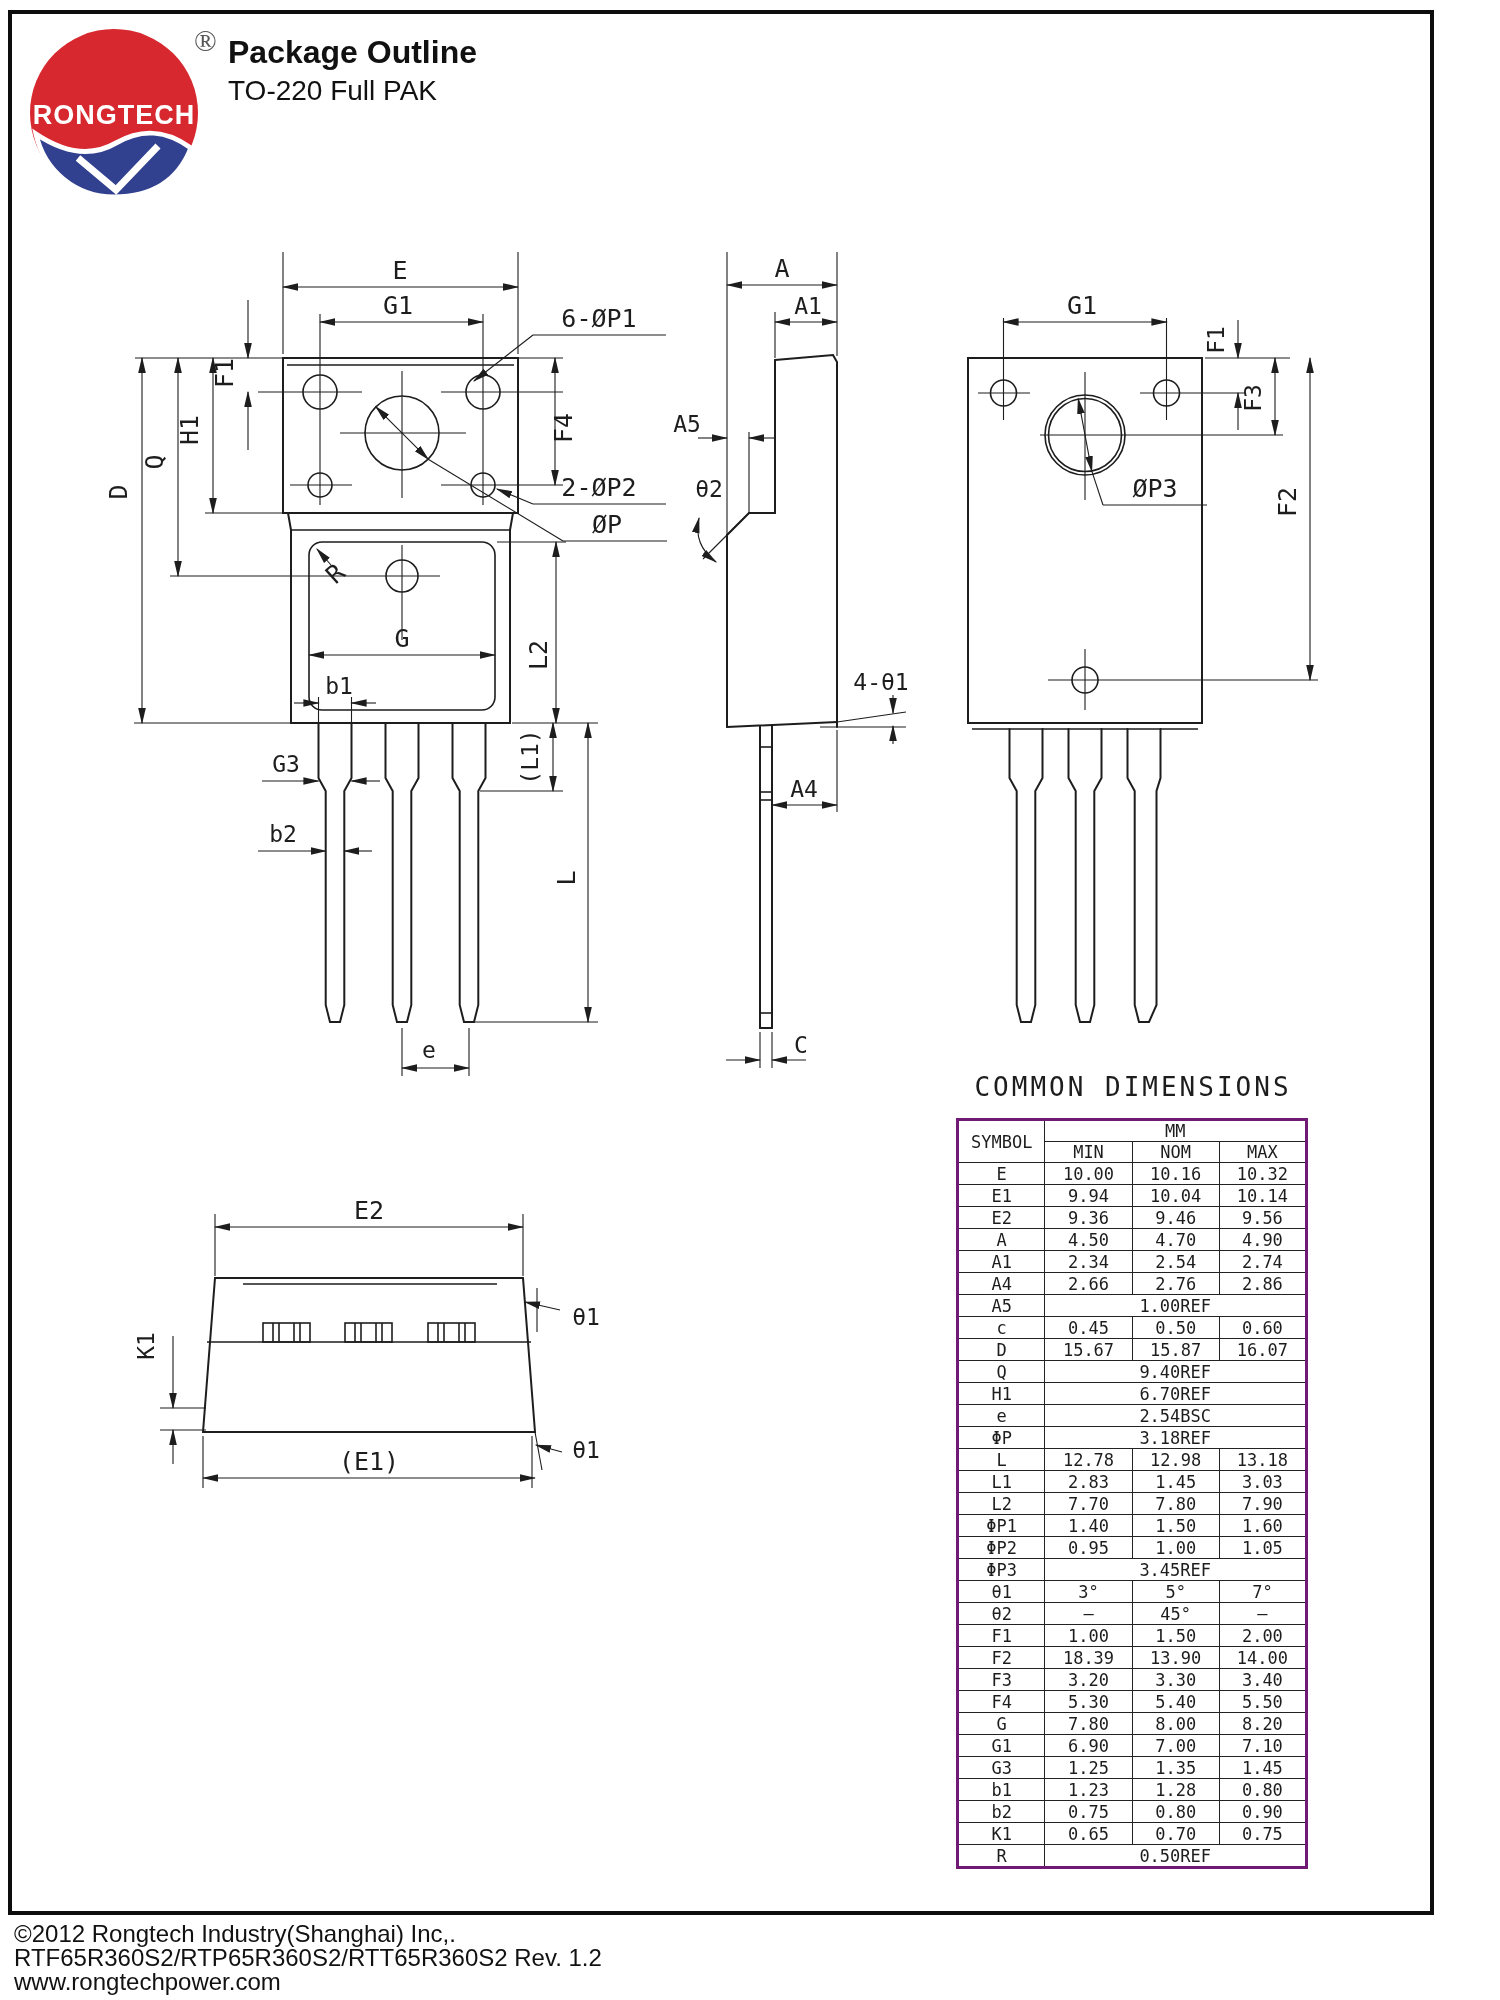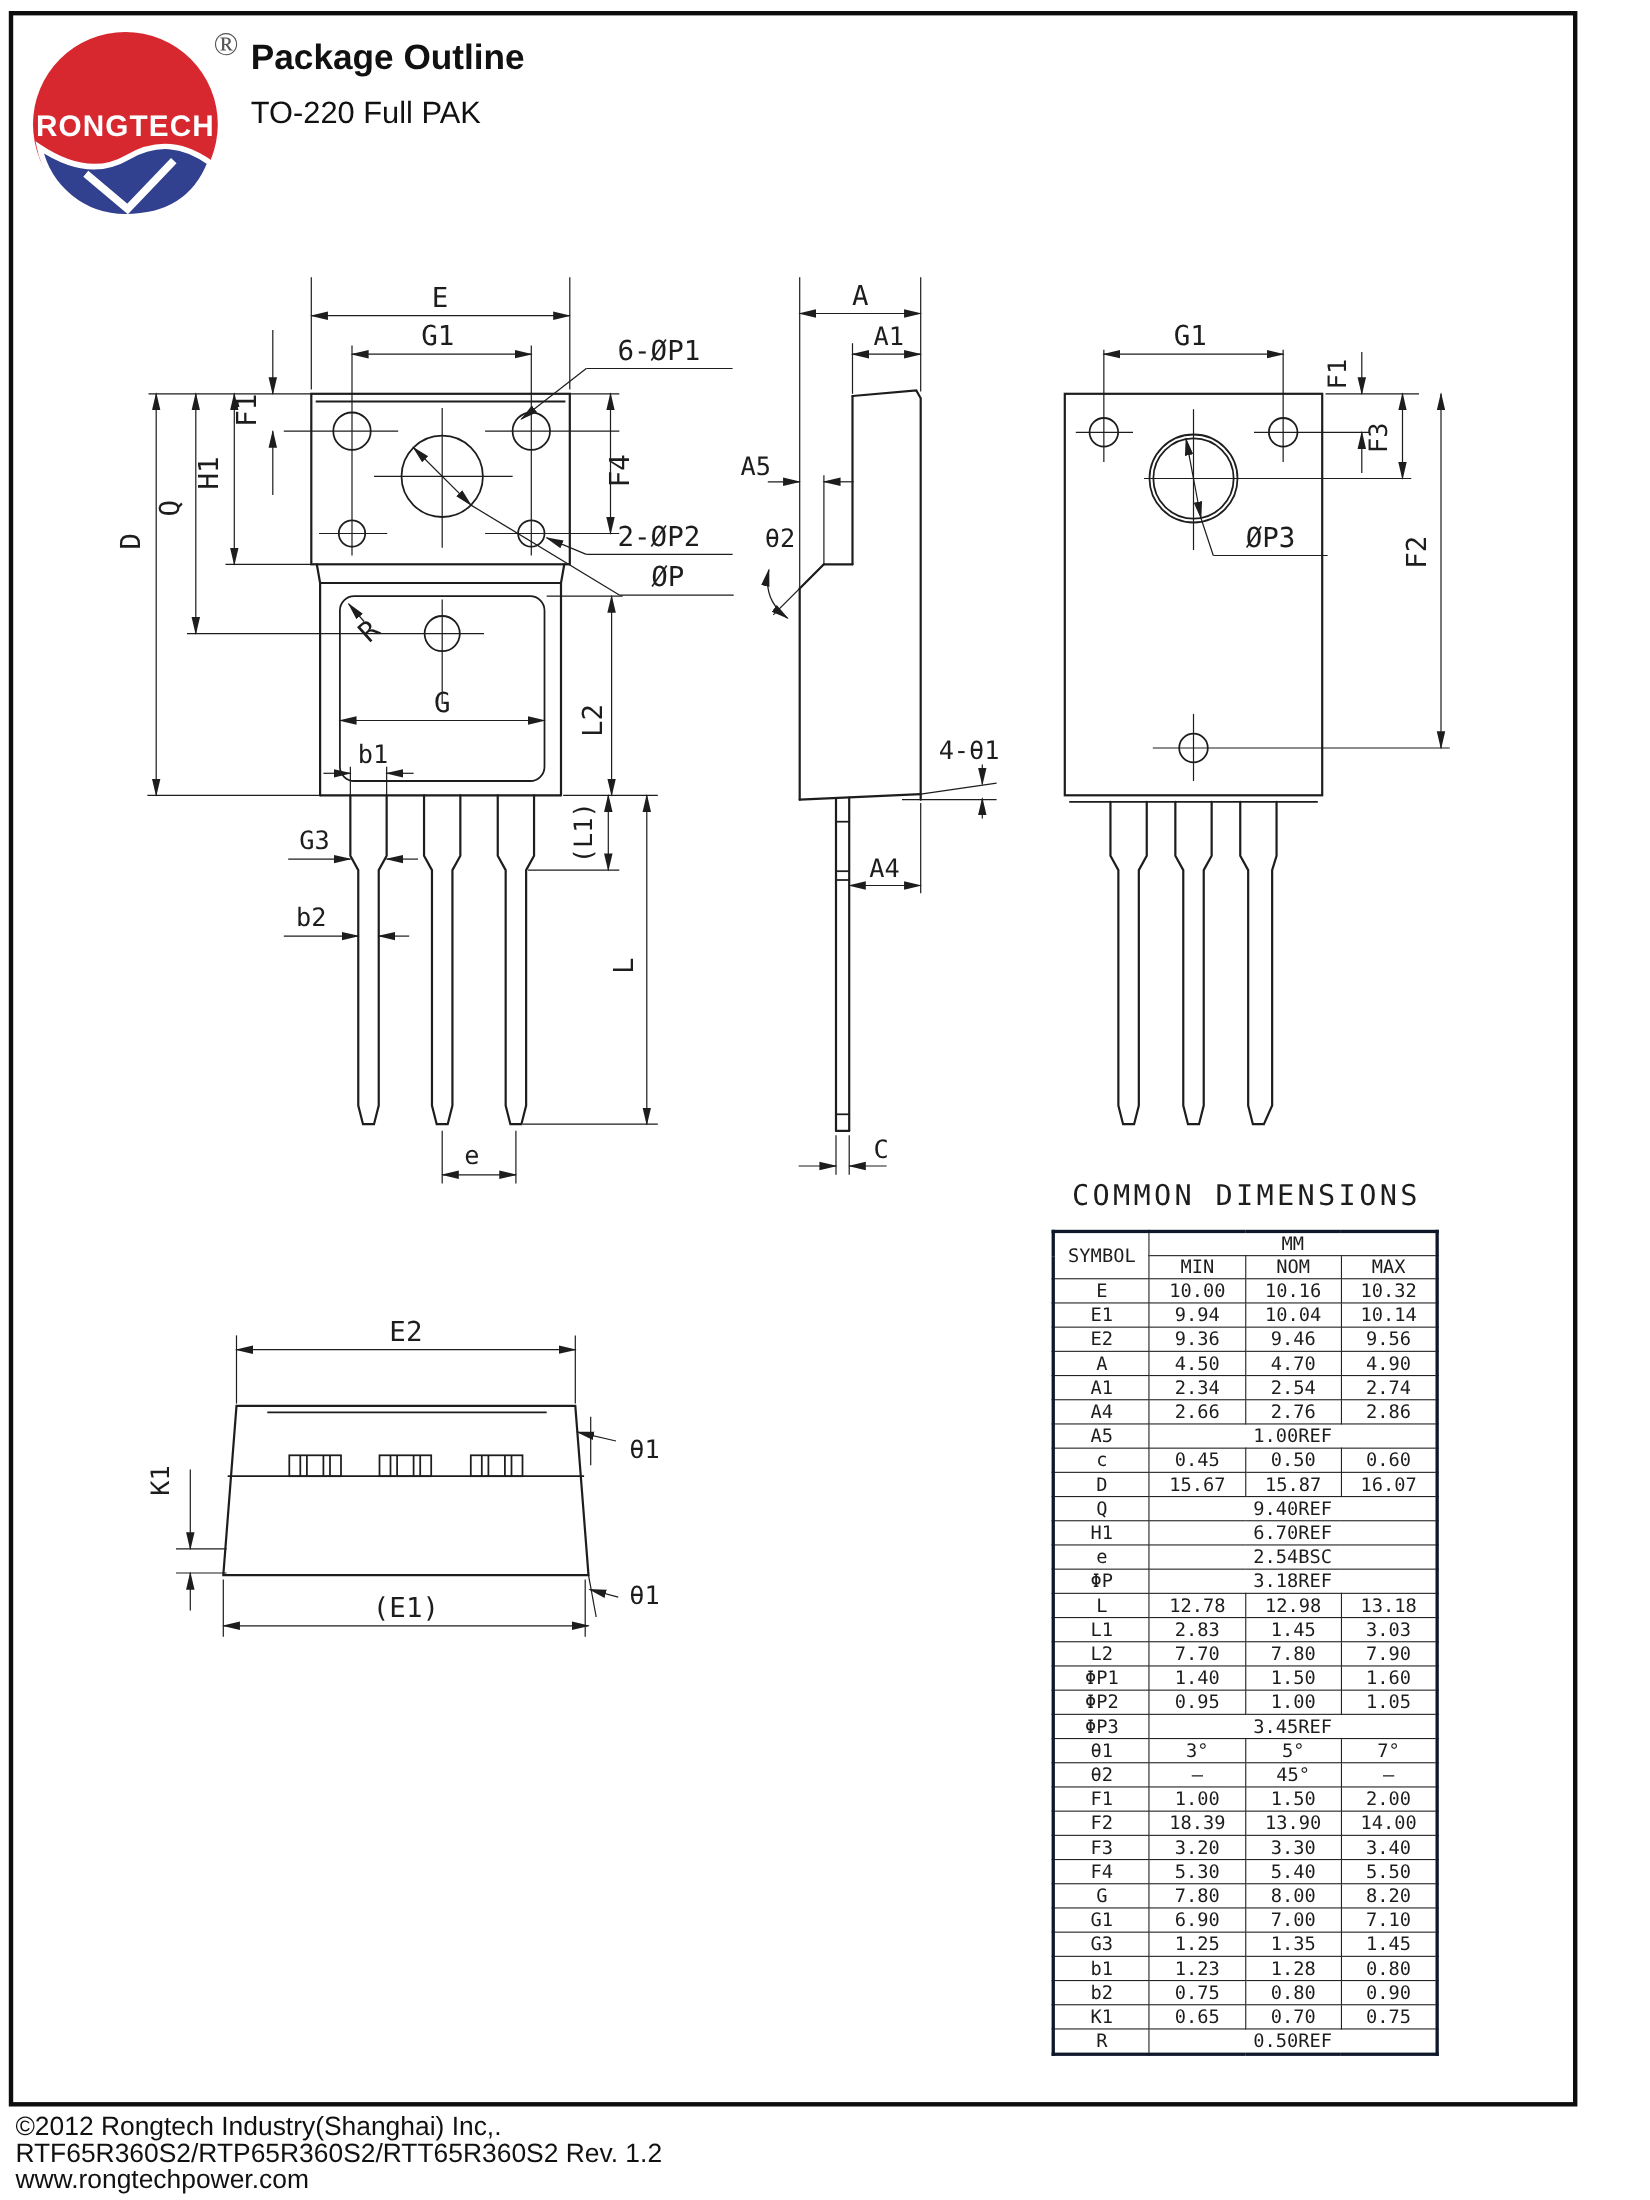--- a/index.html
+++ b/index.html
@@ -5,35 +5,35 @@
   html,body{margin:0;padding:0;background:#e8e8e8;}
   .page{position:relative;width:1500px;height:2000px;background:#ffffff;overflow:hidden;
         font-family:"Liberation Sans",sans-serif;color:#111;}
   .frame{position:absolute;left:8px;top:10px;width:1426px;height:1905px;
          border:4px solid #0d0d0d;box-sizing:border-box;}
   
   .logo-wrap{position:absolute;left:26px;top:24px;width:200px;height:178px;}
   .reg-mark{position:absolute;left:168px;top:0px;font-size:30px;color:#555;font-family:"Liberation Serif",serif;}
   .title-block{position:absolute;left:228px;top:34px;}
   .doc-title{font-size:32px;font-weight:bold;line-height:36px;}
-  .doc-subtitle{font-size:28px;font-weight:normal;line-height:34px;margin-top:16px;}
+  .doc-subtitle{font-size:28px;font-weight:normal;line-height:34px;margin-top:4px;}
   
   svg.drawing{position:absolute;left:0;top:0;}
   .ol{stroke:#1d1d1d;stroke-width:2;fill:none;stroke-linecap:round;}
   .olt{stroke:#1d1d1d;stroke-width:1.6;fill:none;}
   .dl{stroke:#1d1d1d;stroke-width:1.1;fill:none;}
   .dt{font-family:"DejaVu Sans Mono",monospace;font-size:25px;fill:#1d1d1d;}
   .dts{font-family:"DejaVu Sans Mono",monospace;font-size:23px;fill:#1d1d1d;}
   
   .dims-block{position:absolute;left:956px;top:1072px;width:354px;}
   .dims-title{font-family:"DejaVu Sans Mono",monospace;font-size:26px;letter-spacing:3px;
               text-align:center;color:#1d1d1d;}
   table.dims{border-collapse:collapse;width:352px;margin-top:16px;
              font-family:"DejaVu Sans Mono",monospace;font-size:17px;color:#1d1d1d;
-             border:3px solid #0f172a;}
+             border:3px solid #701a75;}
   table.dims th, table.dims td{border:1.4px solid #222;text-align:center;padding:0;height:21px;
              font-weight:normal;}
   table.dims tr.hdr th{height:20px;}
   
   .footer{position:absolute;left:14px;top:1922px;font-size:24px;line-height:24px;color:#111;}
 </style>
 </head>
 <body>
 
 <div class="page">

